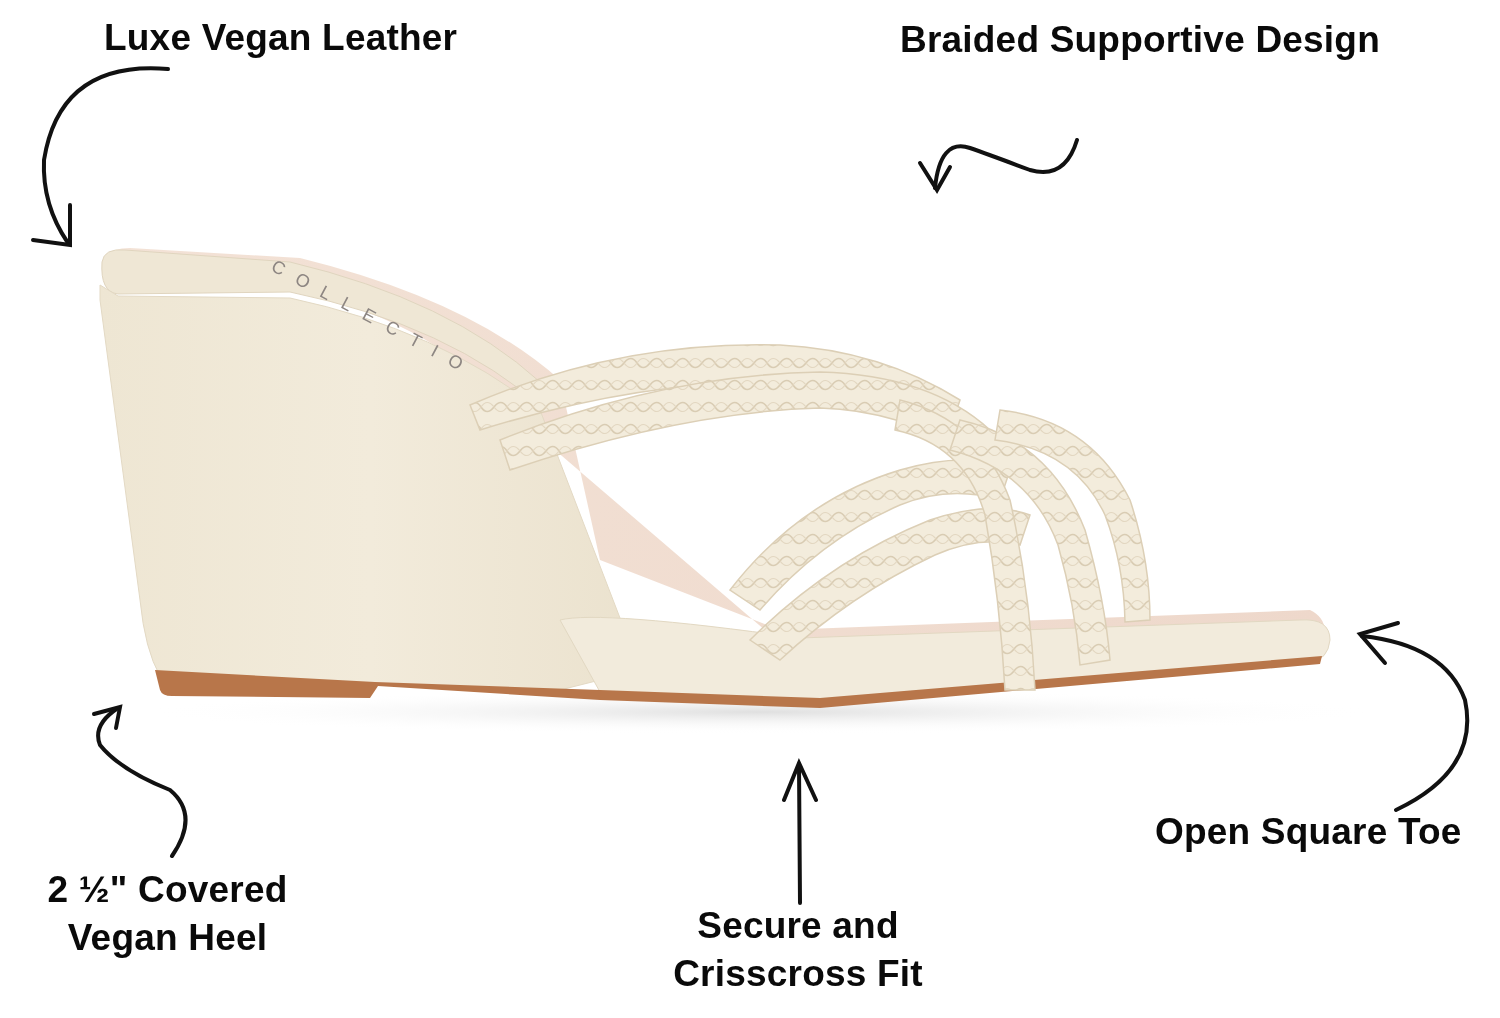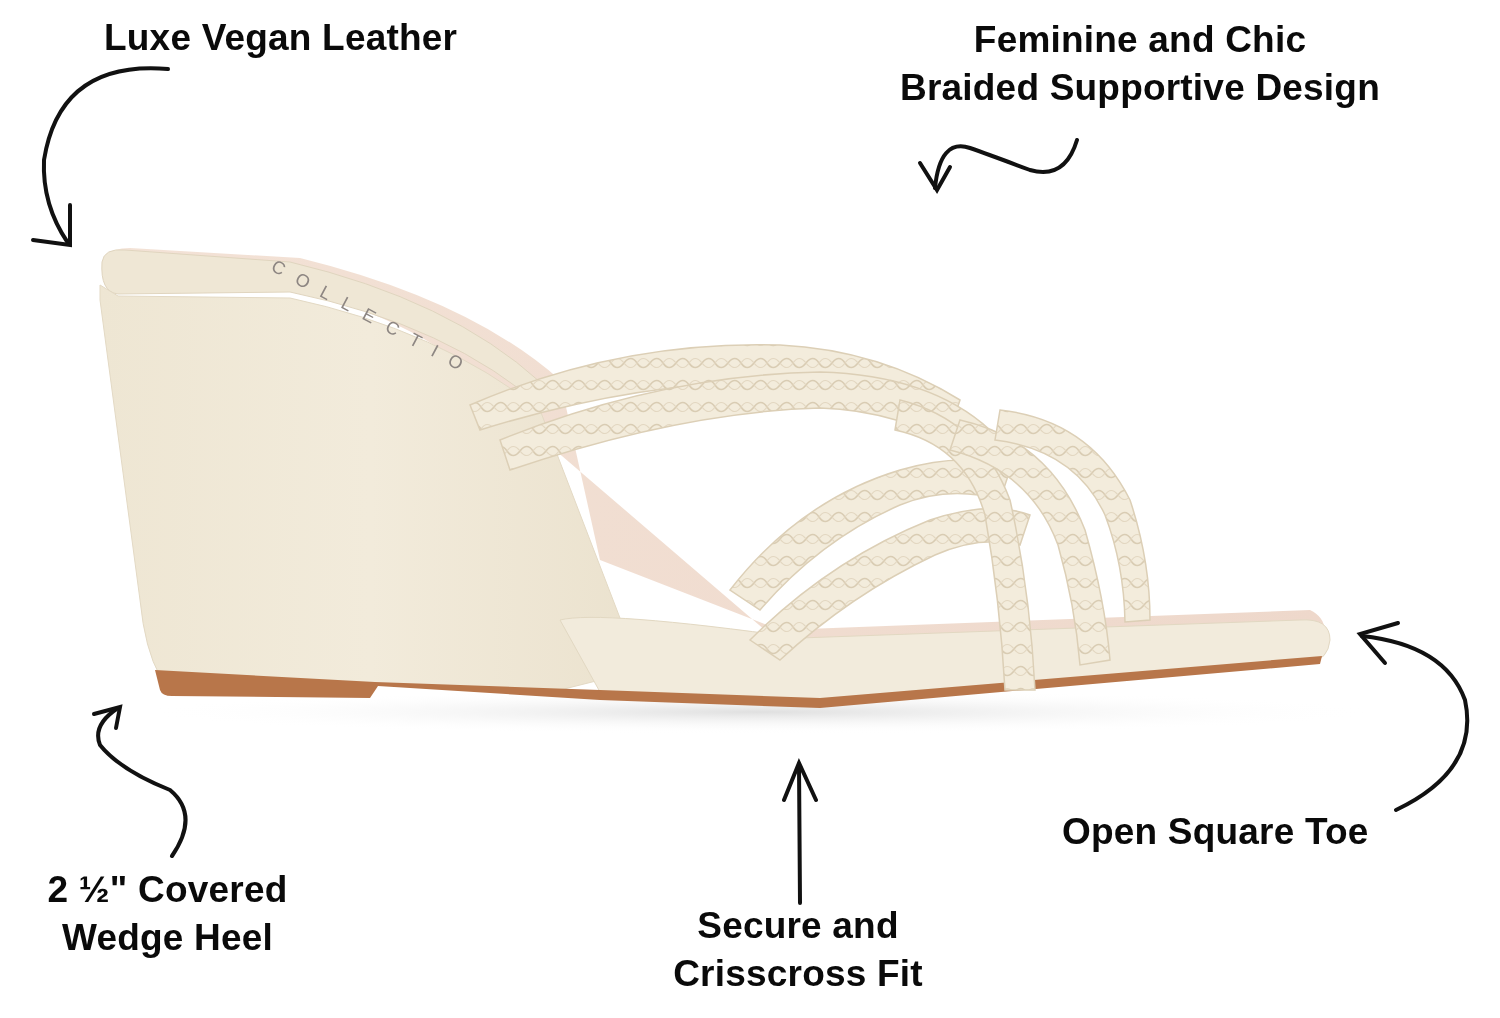--- a/index.html
+++ b/index.html
@@ -6,21 +6,21 @@
     body { width: 1500px; height: 1018px; position: relative; overflow: hidden;
            font-family: "Liberation Sans", sans-serif; }
     .label { position: absolute; font-weight: 700; color: #0a0a0a;
              font-size: 37px; line-height: 48px; text-align: center; white-space: nowrap;
              letter-spacing: 0.2px; }
     .label span { display: block; }
     #lbl-leather { left: 104px; top: 14px; text-align: left; }
     #lbl-design  { left: 880px; top: 16px; width: 520px; }
     #lbl-wedge   { left: 20px; top: 866px; width: 295px; }
     #lbl-fit     { left: 643px; top: 902px; width: 310px; }
-    #lbl-toe     { left: 1062px; top: 808px; text-align: center; }
+    #lbl-toe     { left: 1155px; top: 808px; text-align: center; }
     svg.layer { position: absolute; left: 0; top: 0; }
   </style>
 </head>
 <body>
 
 <svg class="layer" width="1500" height="1018" viewBox="0 0 1500 1018">
   <defs>
     <linearGradient id="wedgeGrad" x1="0" y1="0" x2="1" y2="0">
       <stop offset="0" stop-color="#eee6d3"></stop>
       <stop offset="0.5" stop-color="#f2ebdb"></stop>
@@ -89,27 +89,26 @@
       <path d="M1398 623 L1360 634 L1385 663"></path>
     </g>
   </g>
 </svg>
 
 <div class="label" id="lbl-leather">
   <span>Luxe Vegan Leather</span>
 </div>
 
 <div class="label" id="lbl-design">
-  <span>Feminine and Chic</span>
   <span>Braided Supportive Design</span>
 </div>
 
 <div class="label" id="lbl-wedge">
   <span>2 ½" Covered</span>
-  <span>Wedge Heel</span>
+  <span>Vegan Heel</span>
 </div>
 
 <div class="label" id="lbl-fit">
   <span>Secure and</span>
   <span>Crisscross Fit</span>
 </div>
 
 <div class="label" id="lbl-toe">
   <span>Open Square Toe</span>
 </div>

